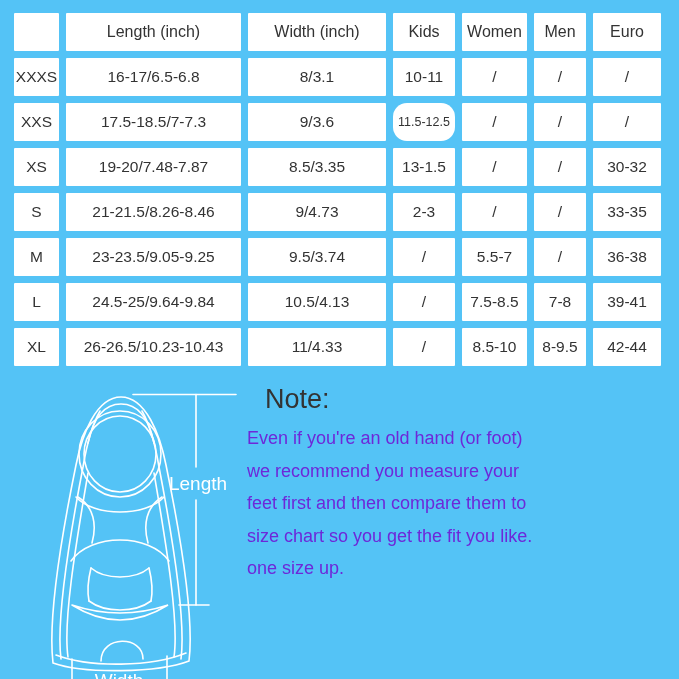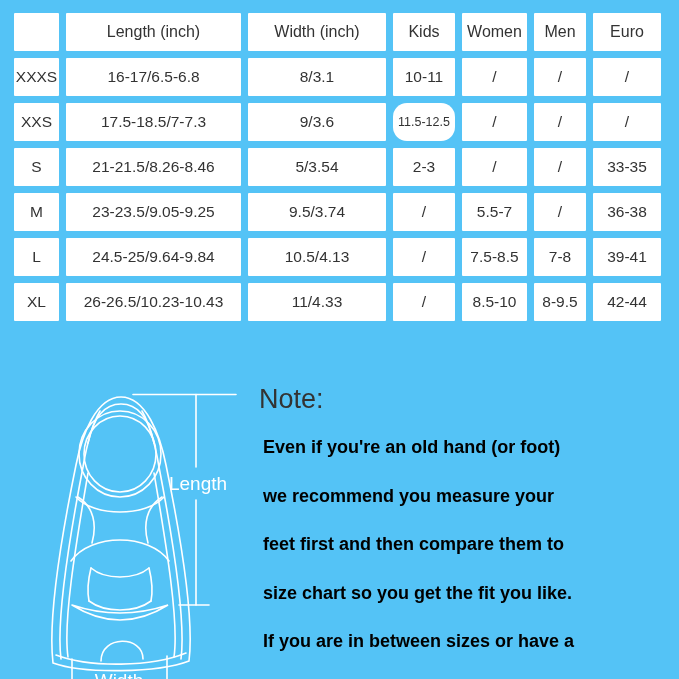--- a/index.html
+++ b/index.html
@@ -65,29 +65,28 @@
 
   
   .note {
     position: absolute;
     left: 247px; top: 384px;
     width: 425px;
   }
   .note-heading {
     font-size: 27px;
     color: #333333;
-    margin: 0 0 7px 12px;
+    margin: 0 0 7px 18px;
   }
   .note-lines p {
-    margin: 16px;
+    margin: 0;
     font-size: 18px;
     line-height: 32.6px;
-    color: #000000;
+    color: #6d28d9;
     white-space: nowrap;
-    font-weight: bold;
   }
 </style>
 </head>
 <body>
 
 <table class="size-chart">
   <colgroup>
     <col>
       <col>
       <col>
@@ -120,23 +119,32 @@
       <tr>
         <td>XXS</td>
         <td>17.5-18.5/7-7.3</td>
         <td>9/3.6</td>
         <td class="small">11.5-12.5</td>
         <td>/</td>
         <td>/</td>
         <td>/</td>
       </tr>
       <tr>
+        <td>XS</td>
+        <td>19-20/7.48-7.87</td>
+        <td>8.5/3.35</td>
+        <td>13-1.5</td>
+        <td>/</td>
+        <td>/</td>
+        <td>30-32</td>
+      </tr>
+      <tr>
         <td>S</td>
         <td>21-21.5/8.26-8.46</td>
-        <td>5/3.54</td>
+        <td>9/4.73</td>
         <td>2-3</td>
         <td>/</td>
         <td>/</td>
         <td>33-35</td>
       </tr>
       <tr>
         <td>M</td>
         <td>23-23.5/9.05-9.25</td>
         <td>9.5/3.74</td>
         <td>/</td>
@@ -216,16 +224,15 @@
   </svg>
 </div>
 
 <div class="note">
   <div class="note-heading">Note:</div>
   <div class="note-lines">
       <p>Even if you're an old hand (or foot)</p>
       <p>we recommend you measure your</p>
       <p>feet first and then compare them to</p>
       <p>size chart so you get the fit you like.</p>
-      <p>If you are in between sizes or have a</p>
       <p>one size up.</p>
     </div>
 </div>
 
 </body></html>

